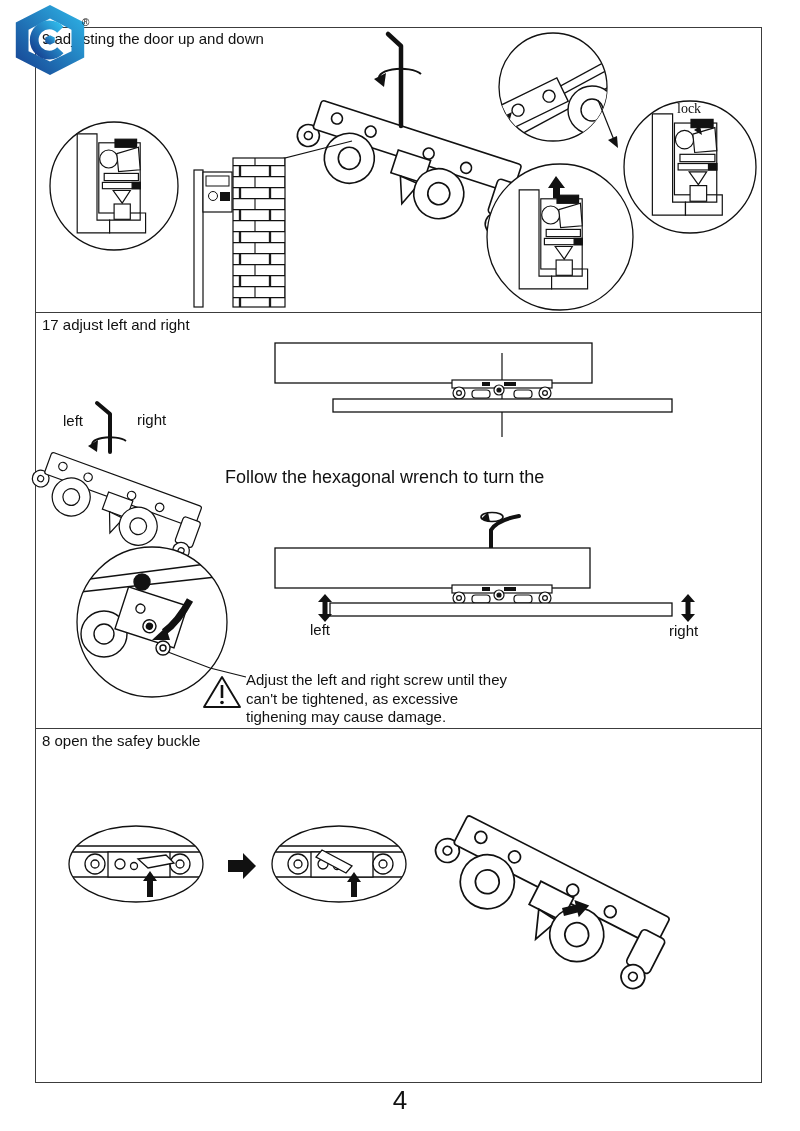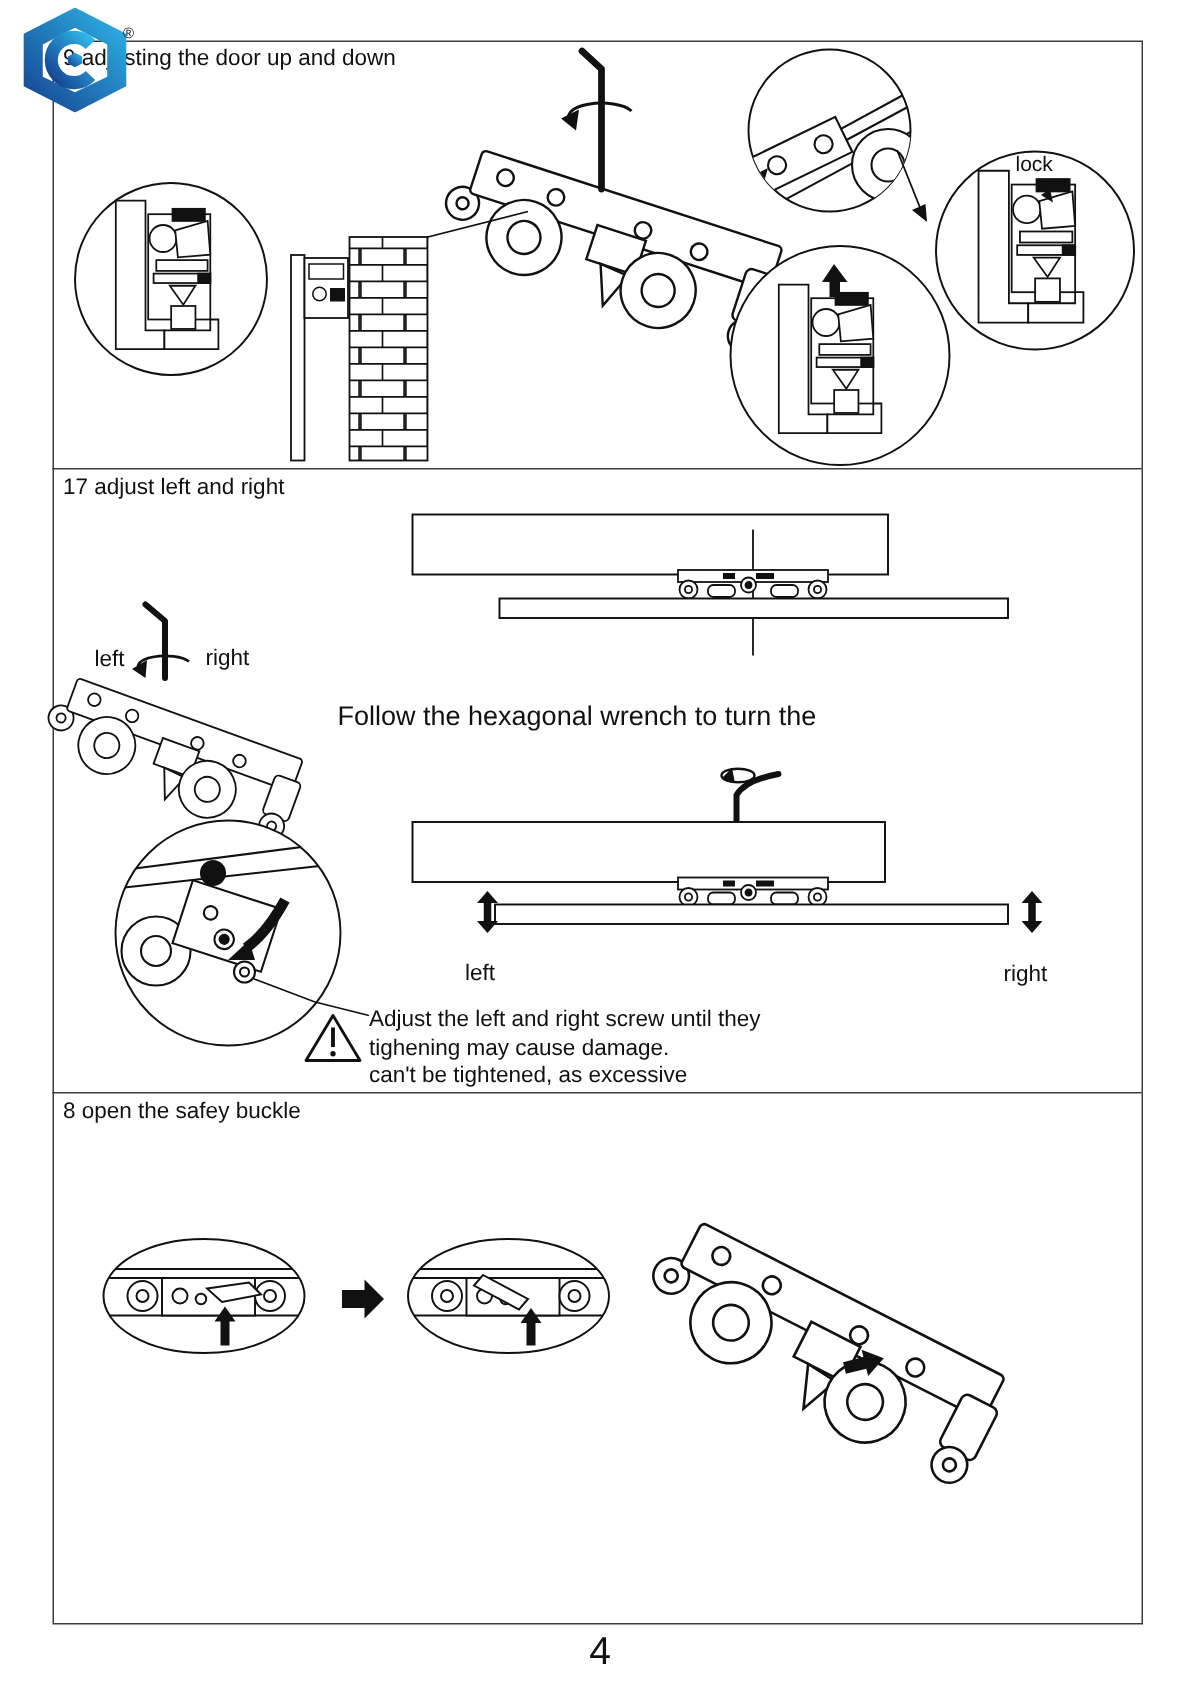--- a/index.html
+++ b/index.html
@@ -4,22 +4,22 @@
 <style>
   html,body{margin:0;padding:0;background:#fff;}
   #page{position:relative;width:800px;height:1131px;background:#fff;overflow:hidden;
         font-family:"Liberation Sans","DejaVu Sans",sans-serif;color:#111;}
   .abs{position:absolute;}
   #border-outer{left:35px;top:27px;width:725px;height:1054px;border:1.4px solid #3c3c3c;z-index:0;}
   .divider{left:35px;width:726px;height:0;border-top:1.4px solid #3c3c3c;z-index:0;}
   #artwork{left:0;top:0;width:800px;height:1131px;z-index:1;pointer-events:none;}
   .txt{z-index:2;white-space:nowrap;}
   .sec-title{font-size:15px;}
-  .small-label{font-size:15px;margin-top:19px;}
-  .lock-label{font-size:14px;}
+  .small-label{font-size:15px;}
+  .lock-label{font-size:14px;font-family:Liberation Serif, serif;}
   .para{font-size:18px;line-height:19px;z-index:2;}
   .warn-para{font-size:15px;line-height:18.5px;z-index:2;}
   #page-number{left:0;top:1085px;width:800px;text-align:center;font-size:26px;z-index:2;}
   #logo{left:10px;top:5px;width:80px;height:70px;z-index:3;}
   #reg-mark{left:82px;top:17px;font-size:10px;z-index:3;}
 </style>
 </head>
 <body>
 
 <div id="page">
@@ -253,22 +253,22 @@
   <span class="abs txt sec-title" style="left:42px;top:316px;">17 adjust left and right</span>
   <span class="abs txt small-label" style="left:63px;top:412px;">left</span>
   <span class="abs txt small-label" style="left:137px;top:411px;">right</span>
   <div class="abs para" style="left:225px;top:468px;">
     <div>Follow the hexagonal wrench to turn the</div>
   </div>
   <span class="abs txt small-label" style="left:310px;top:621px;">left</span>
   <span class="abs txt small-label" style="left:669px;top:622px;">right</span>
   <div class="abs warn-para" style="left:246px;top:671px;">
     <div>Adjust the left and right screw until they</div>
+    <div>can't be tightened, as excessive</div>
     <div>tighening may cause damage.</div>
-    <div>can't be tightened, as excessive</div>
   </div>
 
   <span class="abs txt sec-title" style="left:42px;top:732px;">8 open the safey buckle</span>
 
   <div id="page-number" class="abs">4</div>
 
   <svg id="logo" class="abs" viewBox="0 0 100 88">
     <defs>
       <linearGradient id="logograd" x1="0" y1="1" x2="1" y2="0">
         <stop offset="0" stop-color="#153e8f"></stop>

